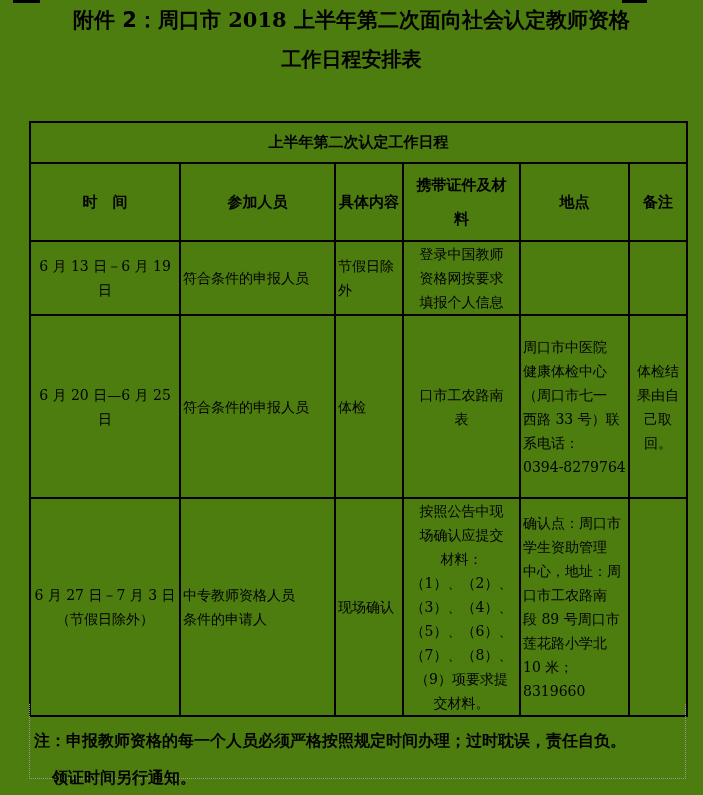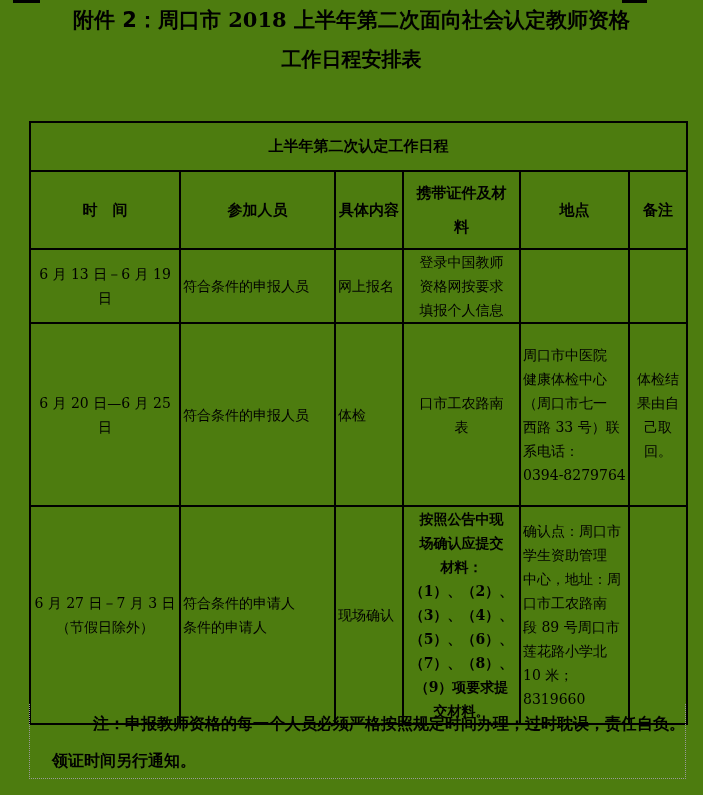--- a/index.html
+++ b/index.html
@@ -22,40 +22,40 @@
   .title-line3 { position:absolute; top:84px; left:0; width:100%; text-align:center;
                  font-size:19px; font-weight:bold; letter-spacing:3px; }
 
   table.schedule { position:absolute; left:29px; top:121px; width:657px;
                    border-collapse:collapse; table-layout:fixed; }
   .schedule th, .schedule td {
     border:2px solid #000; padding:0 2px; vertical-align:middle;
     font-size:14px; overflow:hidden; box-sizing:border-box;
   }
   .schedule th { font-weight:bold; font-size:15px; text-align:center; }
-  tr.caption-row  { height:49px; }
+  tr.caption-row  { height:41px; }
   tr.header-row   { height:78px; }
   tr.header-row th { line-height:34px; white-space:pre-line; }
   tr.row-1 { height:71px; }
   tr.row-2 { height:183px; }
   tr.row-3 { height:191px; }
   td.cell { white-space:pre-line; line-height:24px; }
   .ac { text-align:center; }
   .al { text-align:left; }
-  .lh21 { line-height:21px;font-weight:bold; }
+  .lh21 { line-height:21px; }
   .lh23 { line-height:23px; }
   .lh25 { line-height:25px; }
 
   .notes {
     position:absolute; left:29px; top:704px; width:657px; height:75px;
     border-left:1px dotted #9a9a9a; border-right:1px dotted #9a9a9a;
     border-bottom:1px dotted #9a9a9a;
     font-weight:bold; font-size:16px; box-sizing:border-box;
   }
-  .note-line1 { margin:9px 0 0 4px;  line-height:22px;text-align:right; }
+  .note-line1 { margin:26px 0 0 4px;  line-height:22px; }
   .note-line2 { margin:15px 0 0 22px; line-height:22px; }
 </style>
 </head>
 <body>
 
 <div class="page">
 
   <div class="artifact left"></div>
   <div class="artifact right"></div>
 
@@ -83,21 +83,21 @@
         <th>具体内容</th>
         <th>携带证件及材
 料</th>
         <th>地点</th>
         <th>备注</th>
       </tr>
       <tr class="row-1">
         <td class="cell ac">6 月 13 日－6 月 19
 日</td>
         <td class="cell al">符合条件的申报人员</td>
-        <td class="cell al">网上报名</td>
+        <td class="cell al">节假日除外</td>
         <td class="cell ac">登录中国教师
 资格网按要求
 填报个人信息</td>
         <td class="cell al"></td>
         <td class="cell ac"></td>
       </tr>
       <tr class="row-2">
         <td class="cell ac">6 月 20 日—6 月 25
 日</td>
         <td class="cell al">符合条件的申报人员</td>
@@ -111,21 +111,21 @@
 系电话：
 0394-8279764</td>
         <td class="cell ac">体检结
 果由自
 己取
 回。</td>
       </tr>
       <tr class="row-3">
         <td class="cell ac">6 月 27 日－7 月 3 日
 （节假日除外）</td>
-        <td class="cell al">符合条件的申请人
+        <td class="cell al">中专教师资格人员
 条件的申请人</td>
         <td class="cell al">现场确认</td>
         <td class="cell ac lh21">按照公告中现
 场确认应提交
 材料：
 （1）、（2）、
 （3）、（4）、
 （5）、（6）、
 （7）、（8）、
 （9）项要求提

